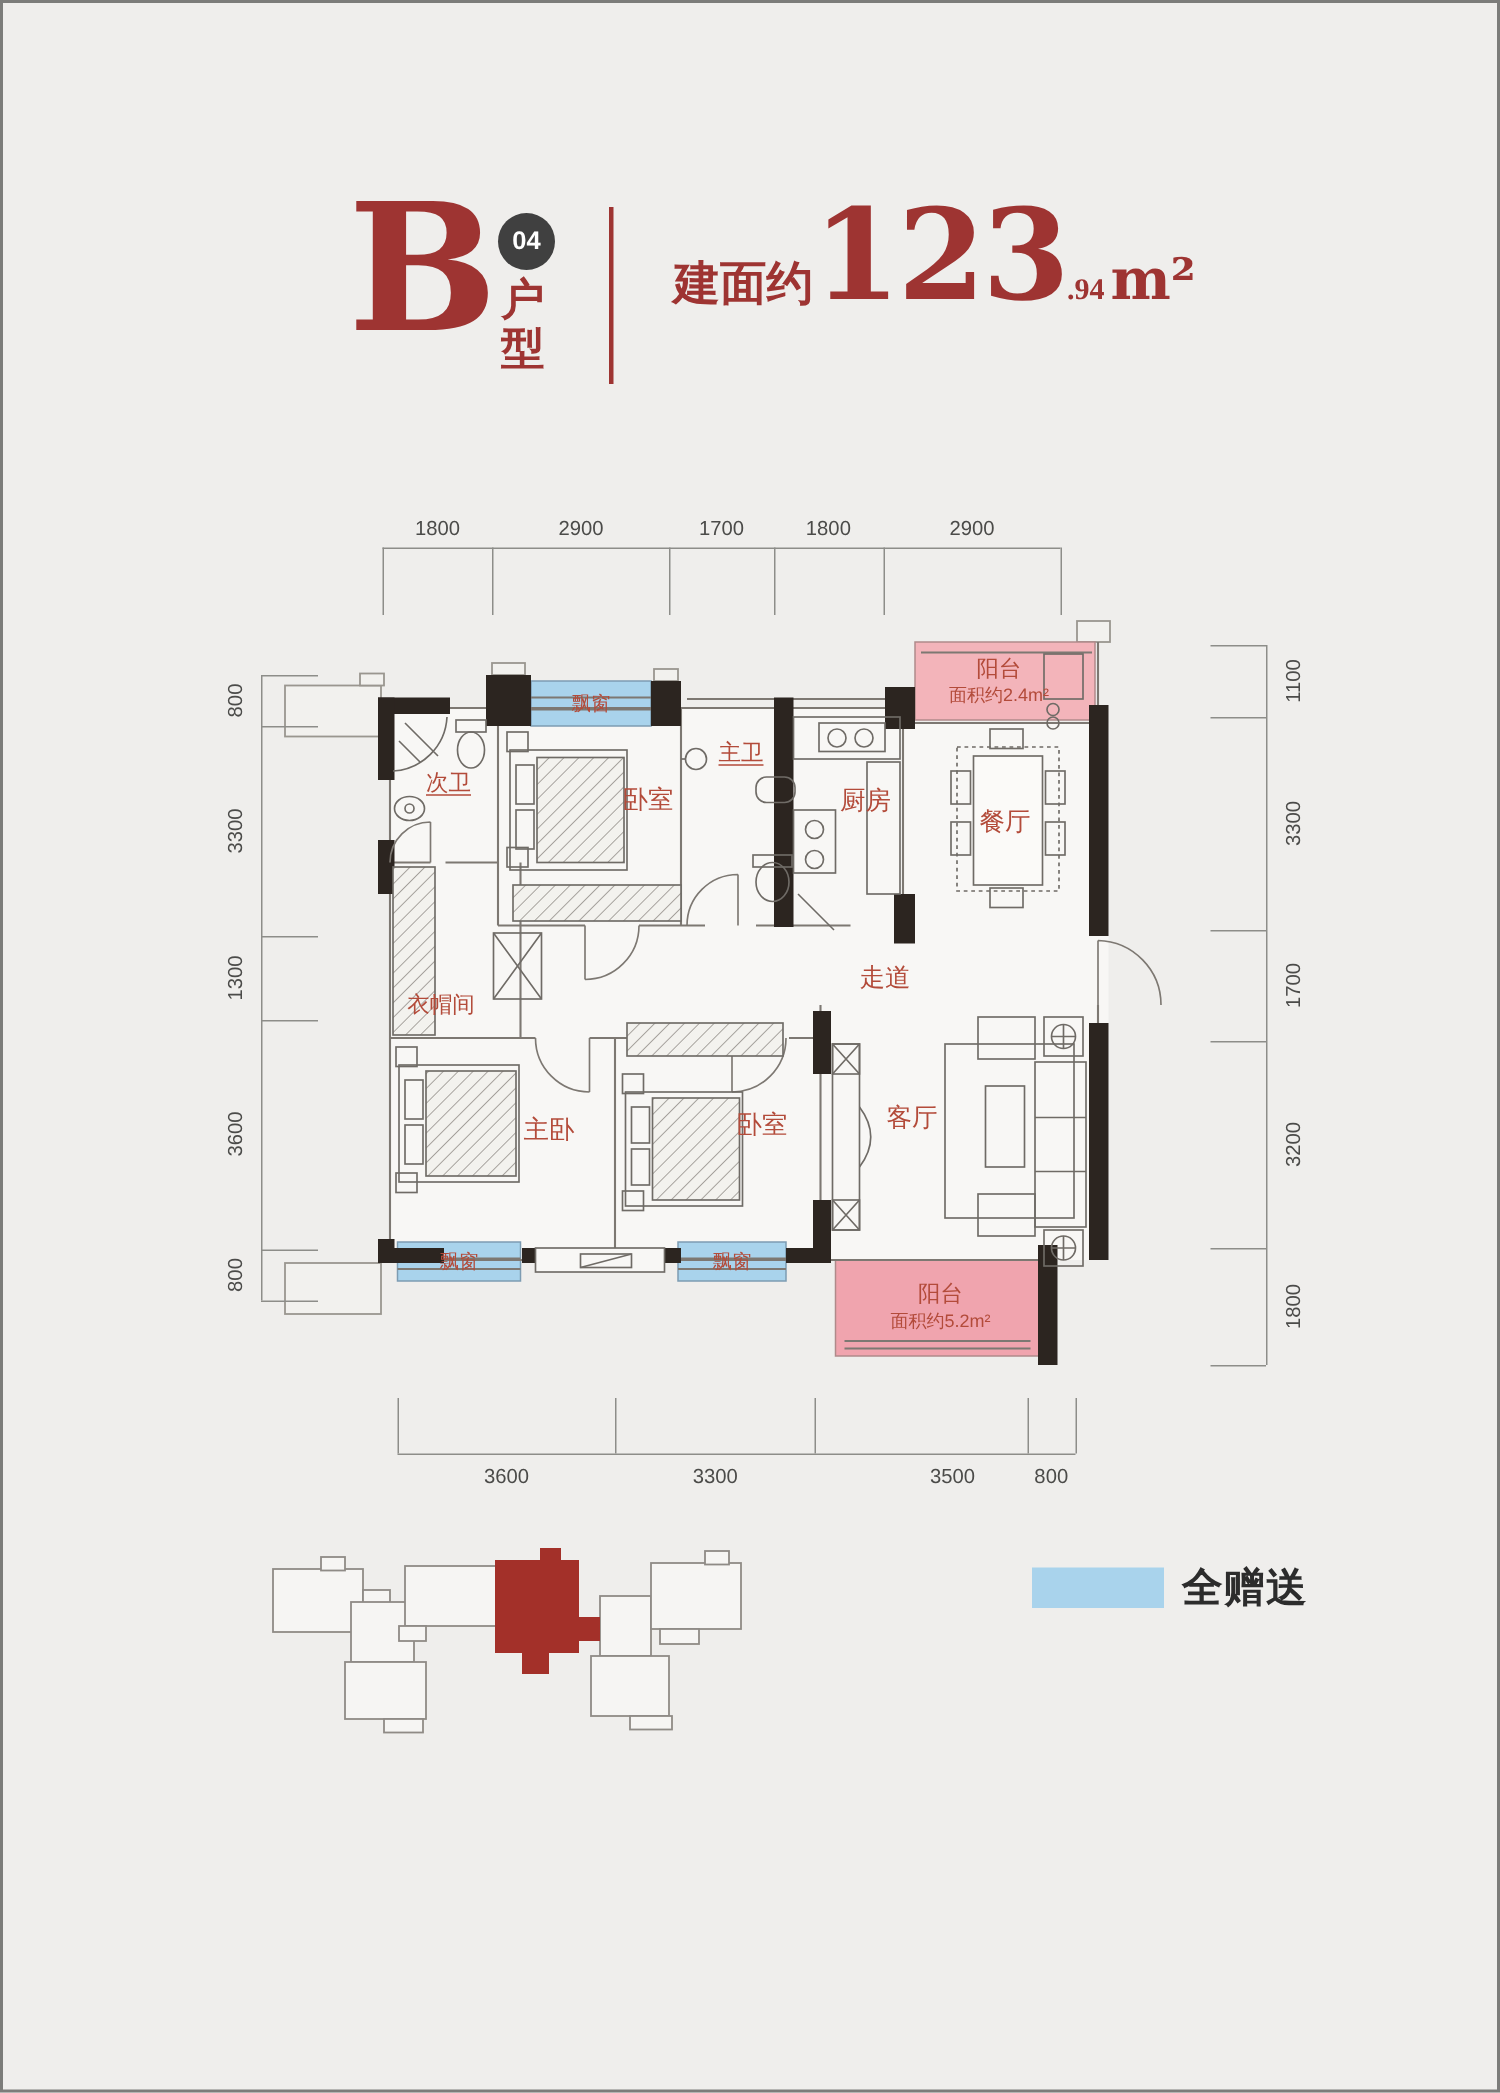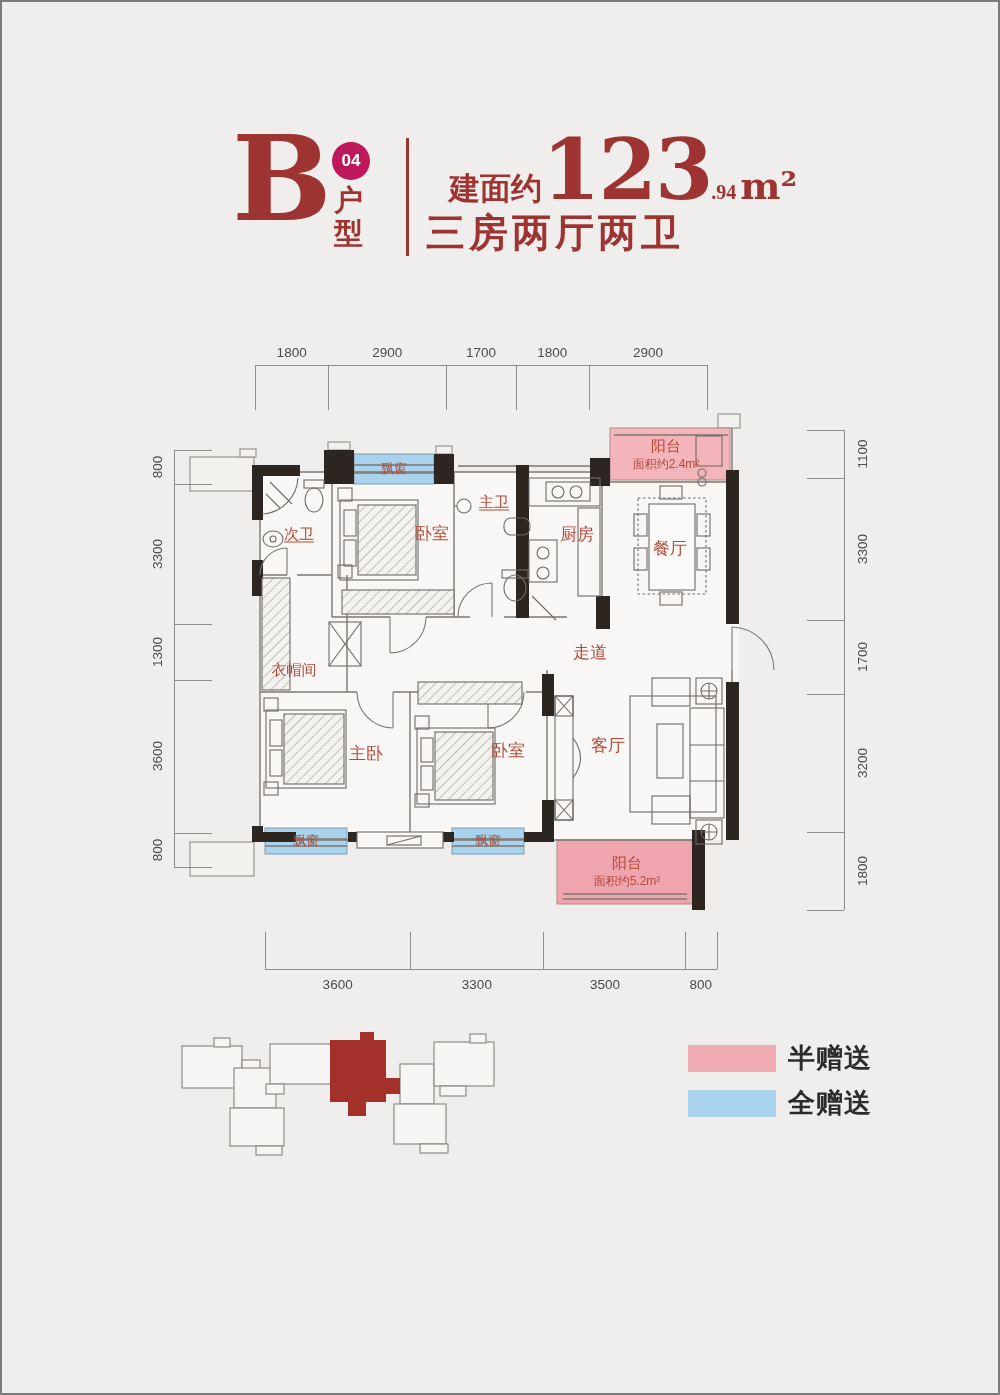--- a/index.html
+++ b/index.html
@@ -6,21 +6,21 @@
   body{width:1000px;height:1395px;position:relative;background:#efeeec;
        font-family:"Liberation Sans",sans-serif;}
   .page{position:absolute;inset:0;width:1000px;height:1395px;background:#efeeec;
         border:2px solid #7c7c7a;box-sizing:border-box;overflow:hidden;}
 
   
   .header{position:absolute;left:230px;top:122px;width:540px;height:150px;}
   .b-letter{position:absolute;left:0;top:-4px;font-family:"DejaVu Serif",serif;
             font-weight:bold;font-size:118px;line-height:118px;color:#9e3432;}
   .badge{position:absolute;left:100px;top:18px;width:38px;height:38px;border-radius:50%;
-         background:#be185d;color:#fff;font-size:17px;font-weight:bold;
+         background:#404040;color:#fff;font-size:17px;font-weight:bold;
          display:flex;align-items:center;justify-content:center;}
   .type-label{position:absolute;left:102px;top:60px;width:34px;font-size:29px;line-height:33px;
               font-weight:bold;color:#9e3432;word-break:break-all;}
   .hdr-divider{position:absolute;left:174px;top:14px;width:3px;height:118px;background:#9e3432;}
   .area-line{position:absolute;left:194px;top:4px;display:flex;align-items:baseline;color:#9e3432;white-space:nowrap;margin-left:23px;}
   .area-prefix{font-size:31px;font-weight:bold;}
   .area-value{font-family:"DejaVu Serif",serif;font-weight:bold;font-size:84px;letter-spacing:-2px;line-height:84px;}
   .area-decimal{font-family:Liberation Serif, serif;font-weight:bold;font-size:20px;}
   .area-unit{font-family:"DejaVu Serif",serif;font-weight:bold;font-size:38px;margin-left:4px;}
   .layout-desc{position:absolute;left:194px;top:82px;font-size:39px;font-weight:bold;
@@ -57,21 +57,20 @@
     <div class="b-letter">B</div>
     <div class="badge">04</div>
     <div class="type-label">户型</div>
     <div class="hdr-divider"></div>
     <div class="area-line">
       <span class="area-prefix">建面约</span>
       <span class="area-value">123</span>
       <span class="area-decimal">.94</span>
       <span class="area-unit">m²</span>
     </div>
-    <div class="layout-desc">三房两厅两卫</div>
   </div>
 
   <svg class="plan-svg" width="720" height="520" viewBox="0 0 720 520">
     <defs>
       <pattern id="hatch" width="7" height="7" patternTransform="rotate(45)" patternUnits="userSpaceOnUse">
         <rect width="7" height="7" fill="#f3f2ee"></rect>
         <line x1="0" y1="0" x2="0" y2="7" stroke="#8e8a84" stroke-width="1"></line>
       </pattern>
     </defs>
 
@@ -250,21 +249,21 @@
       </g>
 
       <g>
         <rect x="205" y="430" width="86" height="16" fill="#f8f7f5"></rect>
         <rect x="235" y="434" width="34" height="9"></rect>
           <path d="M235,443L269,434"></path>
       </g>
     </g>
   </svg>
 
-  <div class="rlabel u md" style="left:297px;top:532px">次卫</div>
+  <div class="rlabel u md" style="left:297px;top:520px">次卫</div>
   <div class="rlabel" style="left:430px;top:531px">卧室</div>
   <div class="rlabel u md" style="left:492px;top:500px">主卫</div>
   <div class="rlabel" style="left:575px;top:532px">厨房</div>
   <div class="rlabel" style="left:668px;top:546px">餐厅</div>
   <div class="rlabel" style="left:588px;top:650px">走道</div>
   <div class="rlabel md" style="left:292px;top:668px">衣帽间</div>
   <div class="rlabel" style="left:364px;top:751px">主卧</div>
   <div class="rlabel" style="left:506px;top:748px">卧室</div>
   <div class="rlabel" style="left:606px;top:743px">客厅</div>
   <div class="rlabel sm" style="left:392px;top:467px">飘窗</div>
@@ -287,21 +286,21 @@
       <div class="dim-label" style="left: 550.261px; top: 350px;">1800</div>
       <div class="dim-line" style="left: 586.91px; top: 363px; width: 1px; height: 45px;"></div>
       <div class="dim-label" style="left: 645.955px; top: 350px;">2900</div>
       <div class="dim-line" style="left: 705px; top: 363px; width: 1px; height: 45px;"></div>
       <div class="dim-line" style="left: 263px; top: 967px; width: 452px; height: 1px;"></div>
       <div class="dim-line" style="left: 263px; top: 930px; width: 1px; height: 37px;"></div>
       <div class="dim-label" style="left: 335.643px; top: 982px;">3600</div>
       <div class="dim-line" style="left: 408.286px; top: 930px; width: 1px; height: 37px;"></div>
       <div class="dim-label" style="left: 474.875px; top: 982px;">3300</div>
       <div class="dim-line" style="left: 541.464px; top: 930px; width: 1px; height: 37px;"></div>
-      <div class="dim-label" style="left: 603px; top: 982px;">3500</div>
+      <div class="dim-label" style="left: 633px; top: 982px;">3500</div>
       <div class="dim-line" style="left: 682.714px; top: 930px; width: 1px; height: 37px;"></div>
       <div class="dim-label" style="left: 698.857px; top: 982px;">800</div>
       <div class="dim-line" style="left: 715px; top: 930px; width: 1px; height: 37px;"></div>
       <div class="dim-line" style="left: 172px; top: 448px; width: 1px; height: 417px;"></div>
       <div class="dim-line" style="left: 172px; top: 448px; width: 38px; height: 1px;"></div>
       <div class="dim-label vert" style="left: 155px; top: 465.02px;">800</div>
       <div class="dim-line" style="left: 172px; top: 482.041px; width: 38px; height: 1px;"></div>
       <div class="dim-label vert" style="left: 155px; top: 552.25px;">3300</div>
       <div class="dim-line" style="left: 172px; top: 622.459px; width: 38px; height: 1px;"></div>
       <div class="dim-label vert" style="left: 155px; top: 650.117px;">1300</div>
@@ -339,22 +338,18 @@
       <rect x="250" y="120" width="28" height="9"></rect>
       <rect x="264" y="18" width="60" height="44"></rect>
       <rect x="270" y="62" width="26" height="10"></rect>
       <rect x="300" y="10" width="16" height="9"></rect>
     </g>
     <path d="M160,16 h30 v-8 h14 v8 h12 v38 h14 v16 h-14 v8 h-20 v14 h-18 v-14 h-18 z" fill="#a33029"></path>
   </svg>
 
   <div class="legend">
     <div class="legend-row">
-      <div class="legend-swatch" style="background-color: rgb(241, 171, 179);"></div>
-      <span class="legend-label">半赠送</span>
-    </div>
-    <div class="legend-row">
       <div class="legend-swatch" style="background-color: rgb(169, 211, 236);"></div>
       <span class="legend-label">全赠送</span>
     </div>
   </div>
 
 </div>
 
 </body></html>

